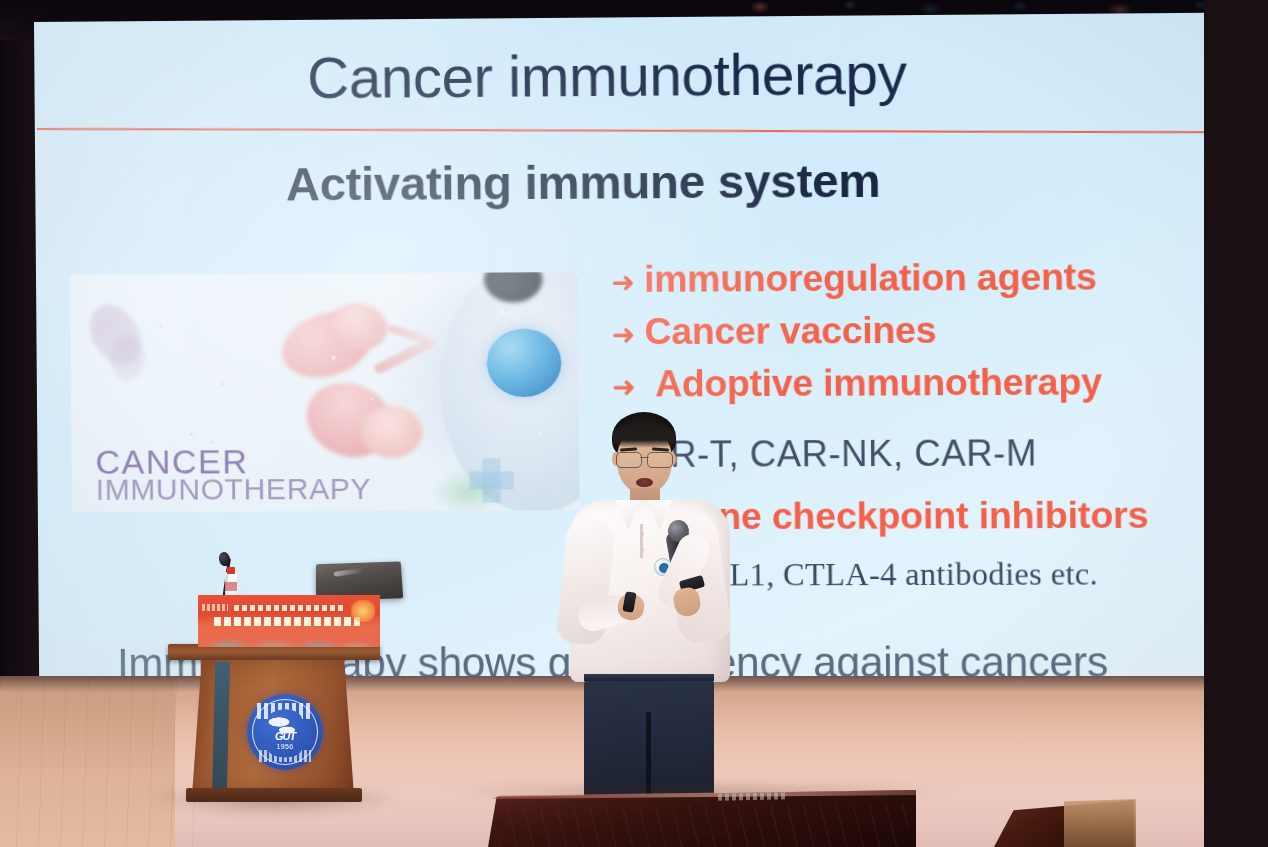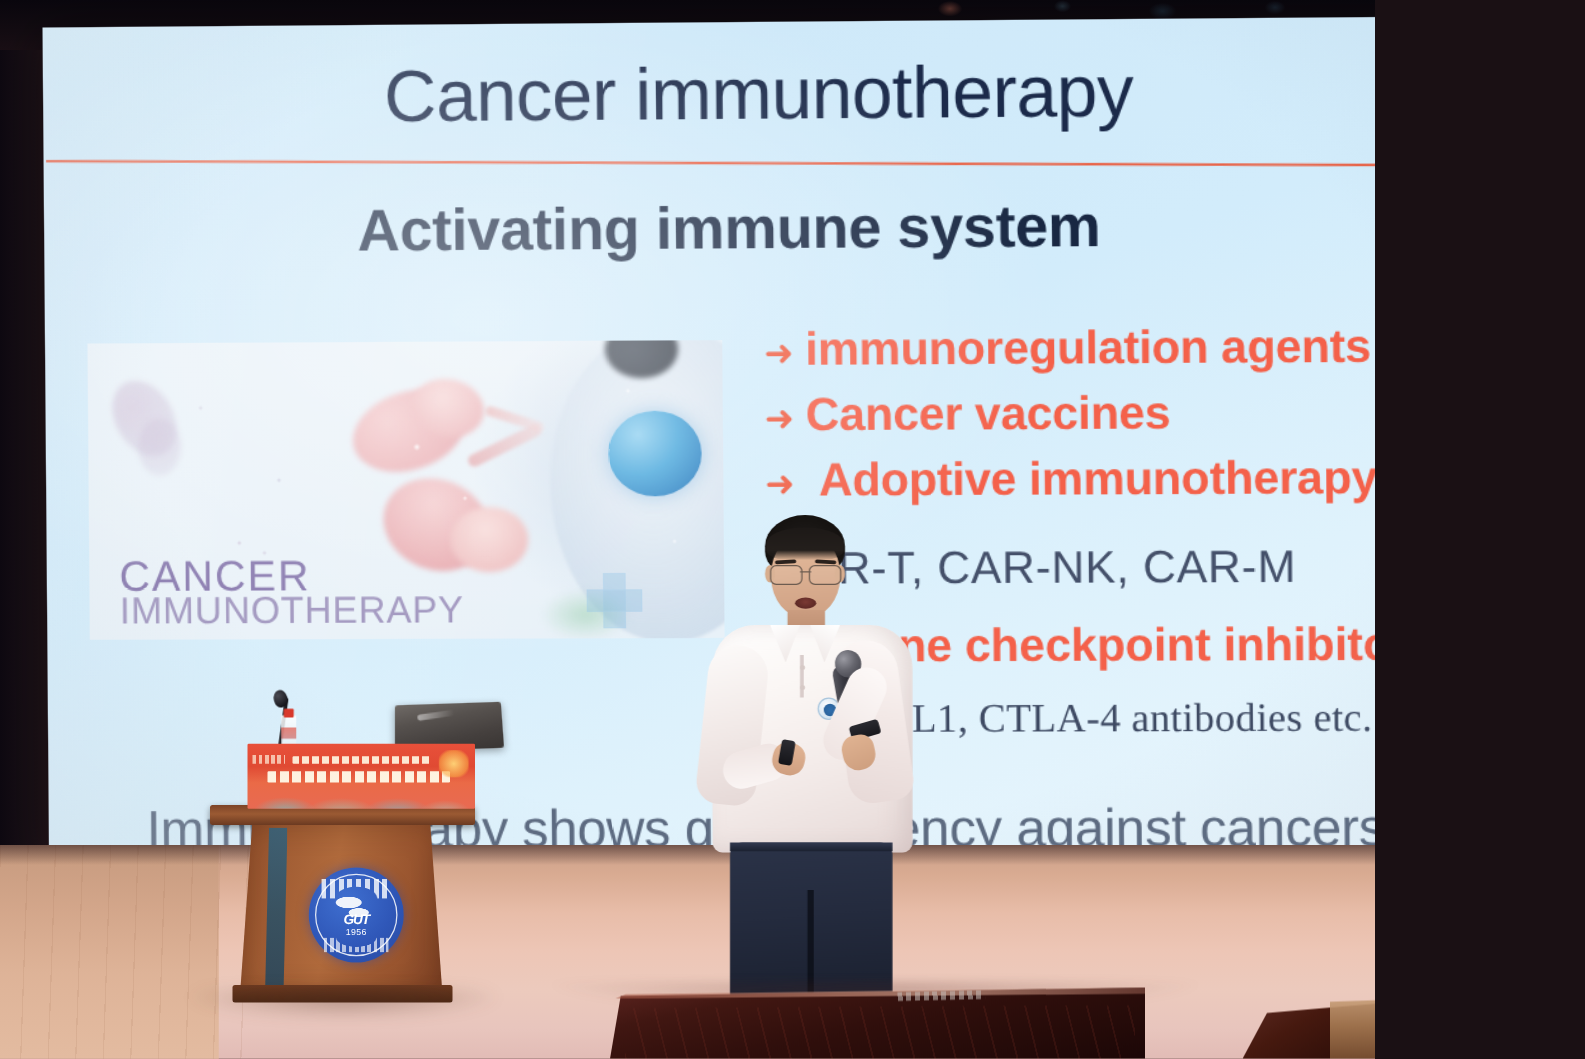--- a/index.html
+++ b/index.html
@@ -7,21 +7,21 @@
   body {
     width: 1268px;
     height: 847px;
     overflow: hidden;
     font-family: "Liberation Sans", sans-serif;
     background: #1a1014;
   }
 
   #scene {
     position: relative;
-    width: 1100px;
+    width: 1204px;
     height: 847px;
     overflow: hidden;
   }
 
   
   .hall-bg {
     position: absolute;
     inset: 0;
     background:
       linear-gradient(180deg, #0a0710 0%, #150d12 10%, #251419 30%, #3a2026 55%, #4a2a2c 75%, #5c3430 100%);

